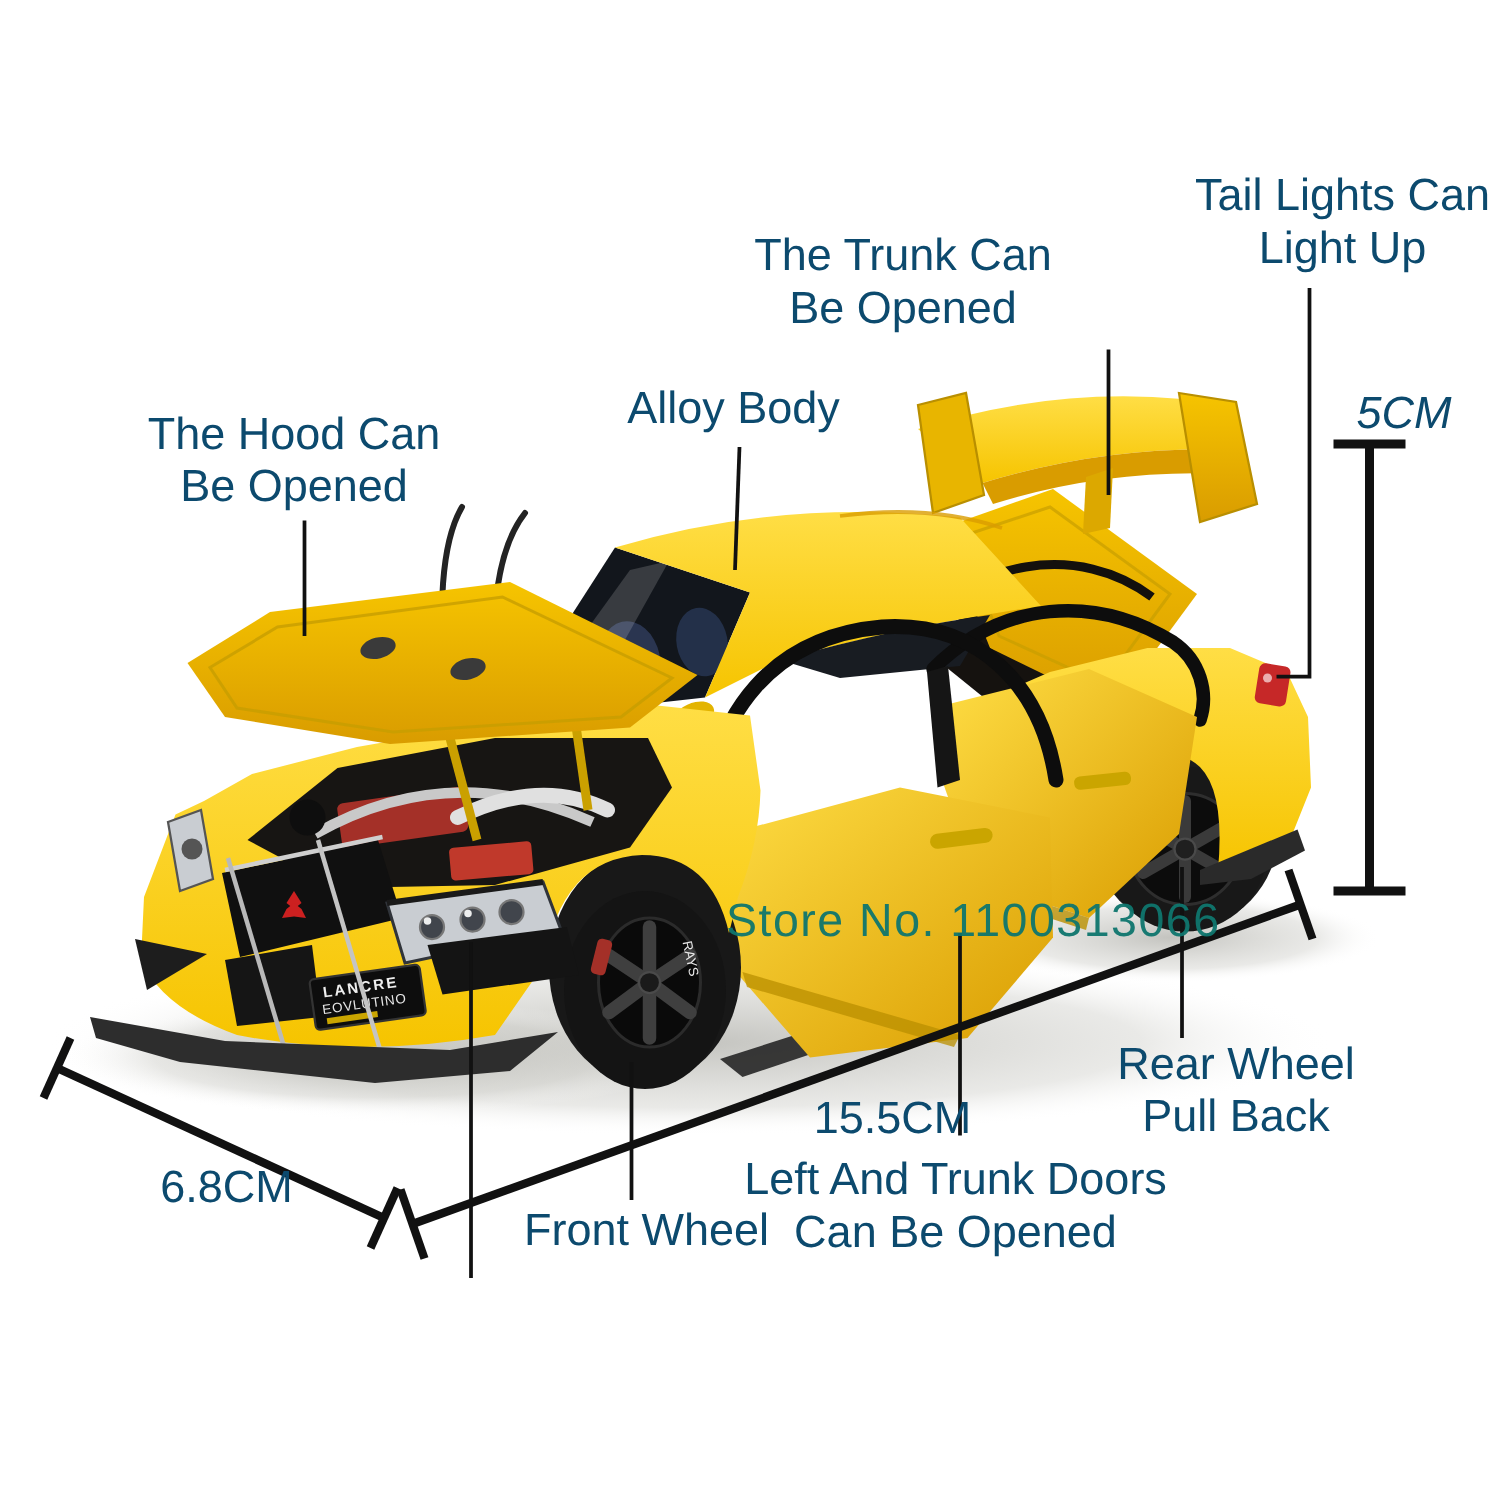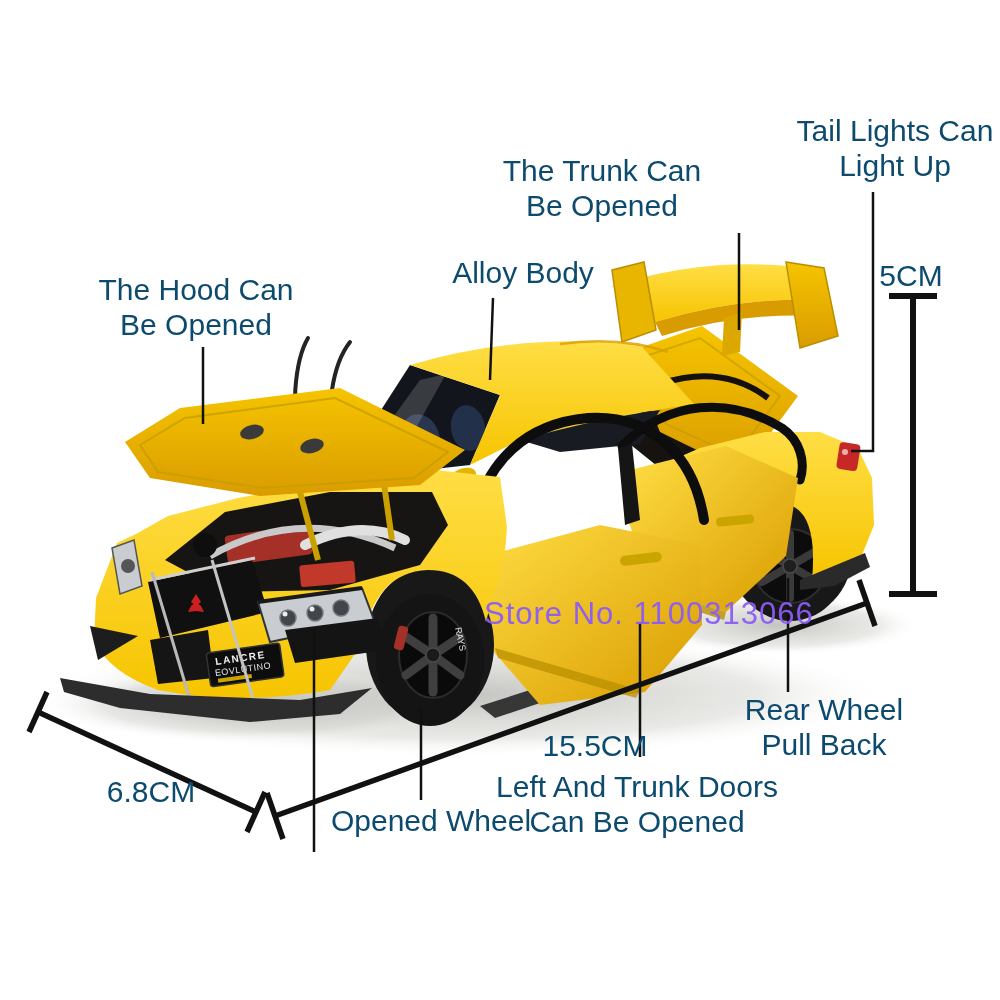--- a/index.html
+++ b/index.html
@@ -8,21 +8,21 @@
     font-family:"Liberation Sans", sans-serif;overflow:hidden;
   }
   .car-svg{position:absolute;left:0;top:0;width:1000px;height:1000px;}
   .ann-label{
     position:absolute;transform:translateX(-50%);
     text-align:center;font-size:30px;line-height:35px;
     color:#0c4a6e;white-space:nowrap;letter-spacing:0px;
   }
   .watermark{
     position:absolute;left:484px;top:596px;
-    font-size:31px;color:#8b5cf6;opacity:0.95;letter-spacing:1px;
+    font-size:31px;color:#0f766e;opacity:0.95;letter-spacing:1px;
     white-space:nowrap;
   }
 </style>
 </head>
 <body>
 
 <div class="canvas">
 
   <svg class="car-svg" viewBox="0 0 1000 1000">
     <defs>
@@ -224,35 +224,35 @@
     </g>
   </svg>
 
   <div class="watermark">Store No. 1100313066</div>
 
   <div class="ann-label" style="left:196px;top:272px;">
     <div>The Hood Can</div>
     <div>Be Opened</div>
   </div>
 
-  <div class="ann-label" style="left:489px;top:255px;margin-left:34px;">
+  <div class="ann-label" style="left:489px;top:255px;">
     <div>Alloy Body</div>
   </div>
 
   <div class="ann-label" style="left:602px;top:153px;">
     <div>The Trunk Can</div>
     <div>Be Opened</div>
   </div>
 
   <div class="ann-label" style="left:895px;top:113px;">
     <div>Tail Lights Can</div>
     <div>Light Up</div>
   </div>
 
-  <div class="ann-label" style="left:911px;top:258px;">
+  <div class="ann-label" style="left:936px;top:258px;font-style:italic;">
     <div>5CM</div>
   </div>
 
   <div class="ann-label" style="left:595px;top:728px;">
     <div>15.5CM</div>
   </div>
 
   <div class="ann-label" style="left:131px;top:774px;margin-left:20px;">
     <div>6.8CM</div>
   </div>
@@ -261,17 +261,17 @@
     <div>Rear Wheel</div>
     <div>Pull Back</div>
   </div>
 
   <div class="ann-label" style="left:637px;top:769px;">
     <div>Left And Trunk Doors</div>
     <div>Can Be Opened</div>
   </div>
 
   <div class="ann-label" style="left:431px;top:803px;">
-    <div>Opened Wheel</div>
+    <div>Front Wheel</div>
   </div>
 
 
 </div>
 
 </body></html>

